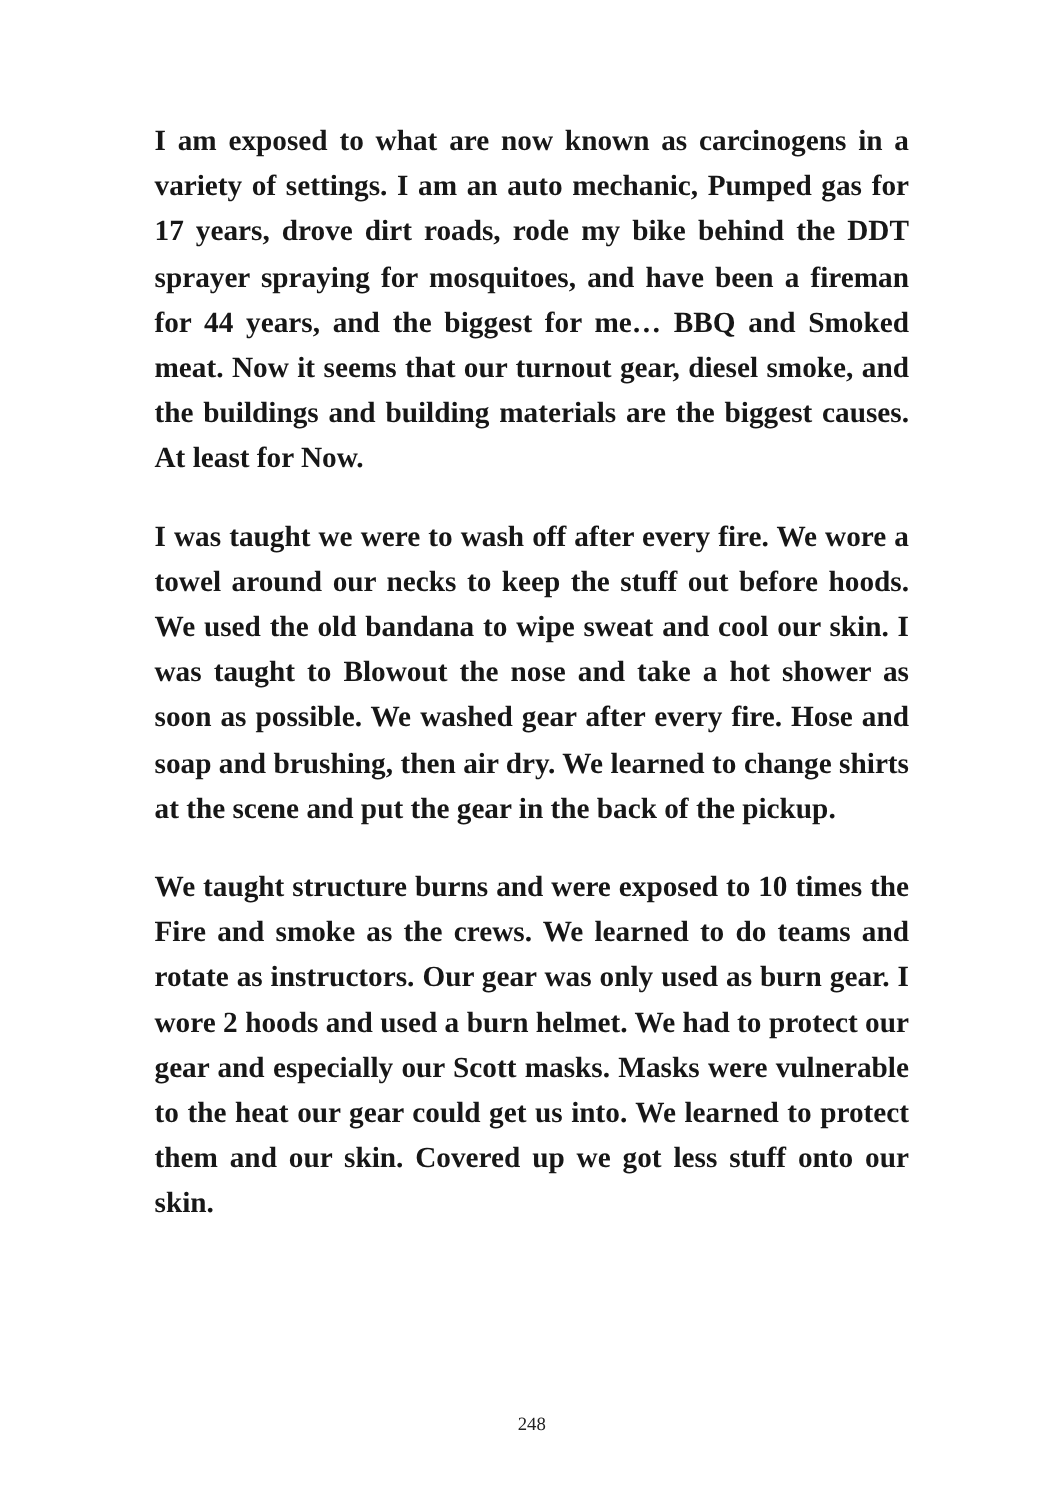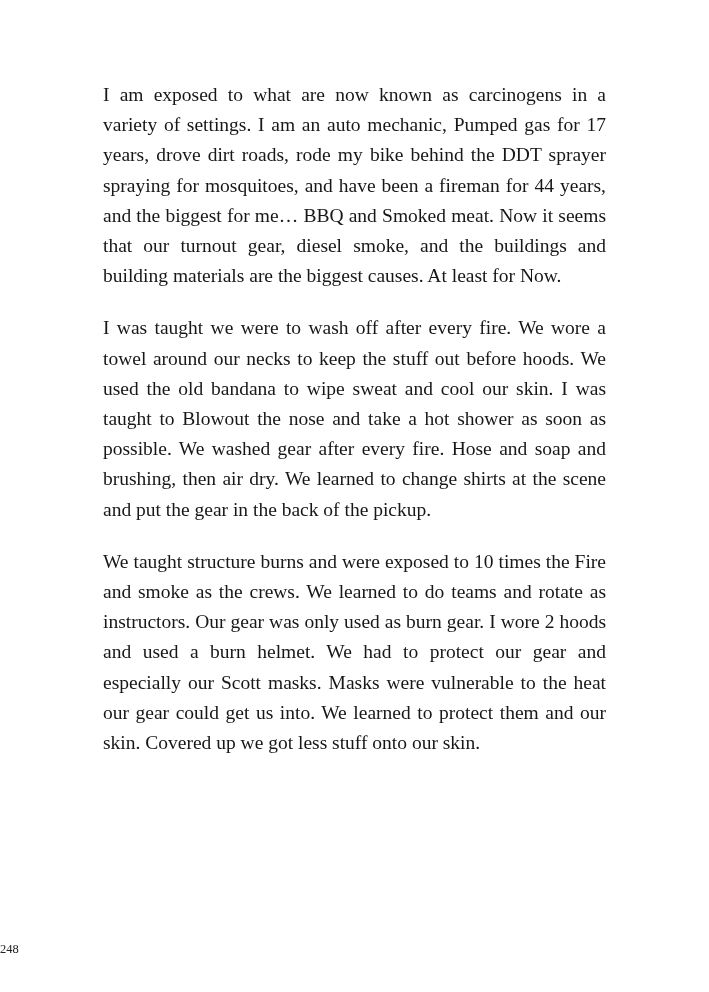--- a/index.html
+++ b/index.html
@@ -21,39 +21,41 @@
     top: 0;
     width: 709px;
     height: 992px;
     background: #ffffff;
   }
   .content {
     position: absolute;
     left: 103px;
     top: 80px;
     width: 503px;
+    font-weight: bold;
   }
   p.para {
     margin: 0 0 22px 0;
     font-size: 19.5px;
     line-height: 30.2px;
     text-align: justify;
     text-justify: inter-word;
     -webkit-hyphens: none;
     hyphens: none;
     color: #171717;
   }
   p.para:last-child {
     margin-bottom: 16px;
   }
   .folio {
     position: absolute;
     left: 0;
     top: 942px;
     width: 709px;
+    text-align: center;
     font-size: 12.5px;
     color: #222222;
     font-family: "Liberation Serif", "DejaVu Serif", serif;
   }
 </style>
 </head>
 <body>
 
 <div class="page">
   <div class="content">

